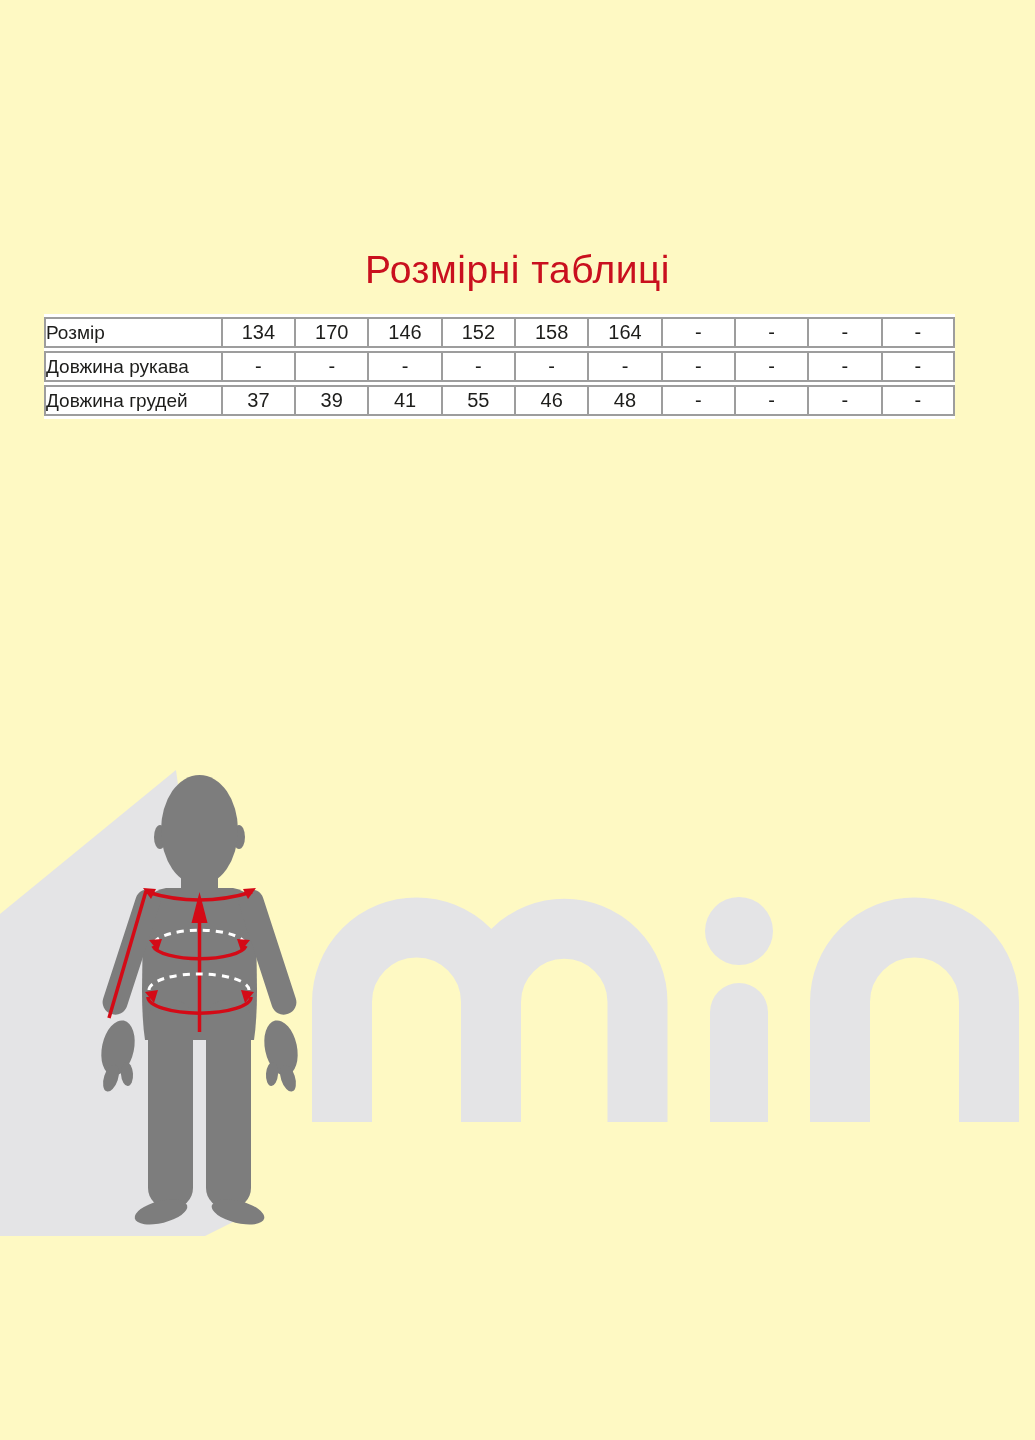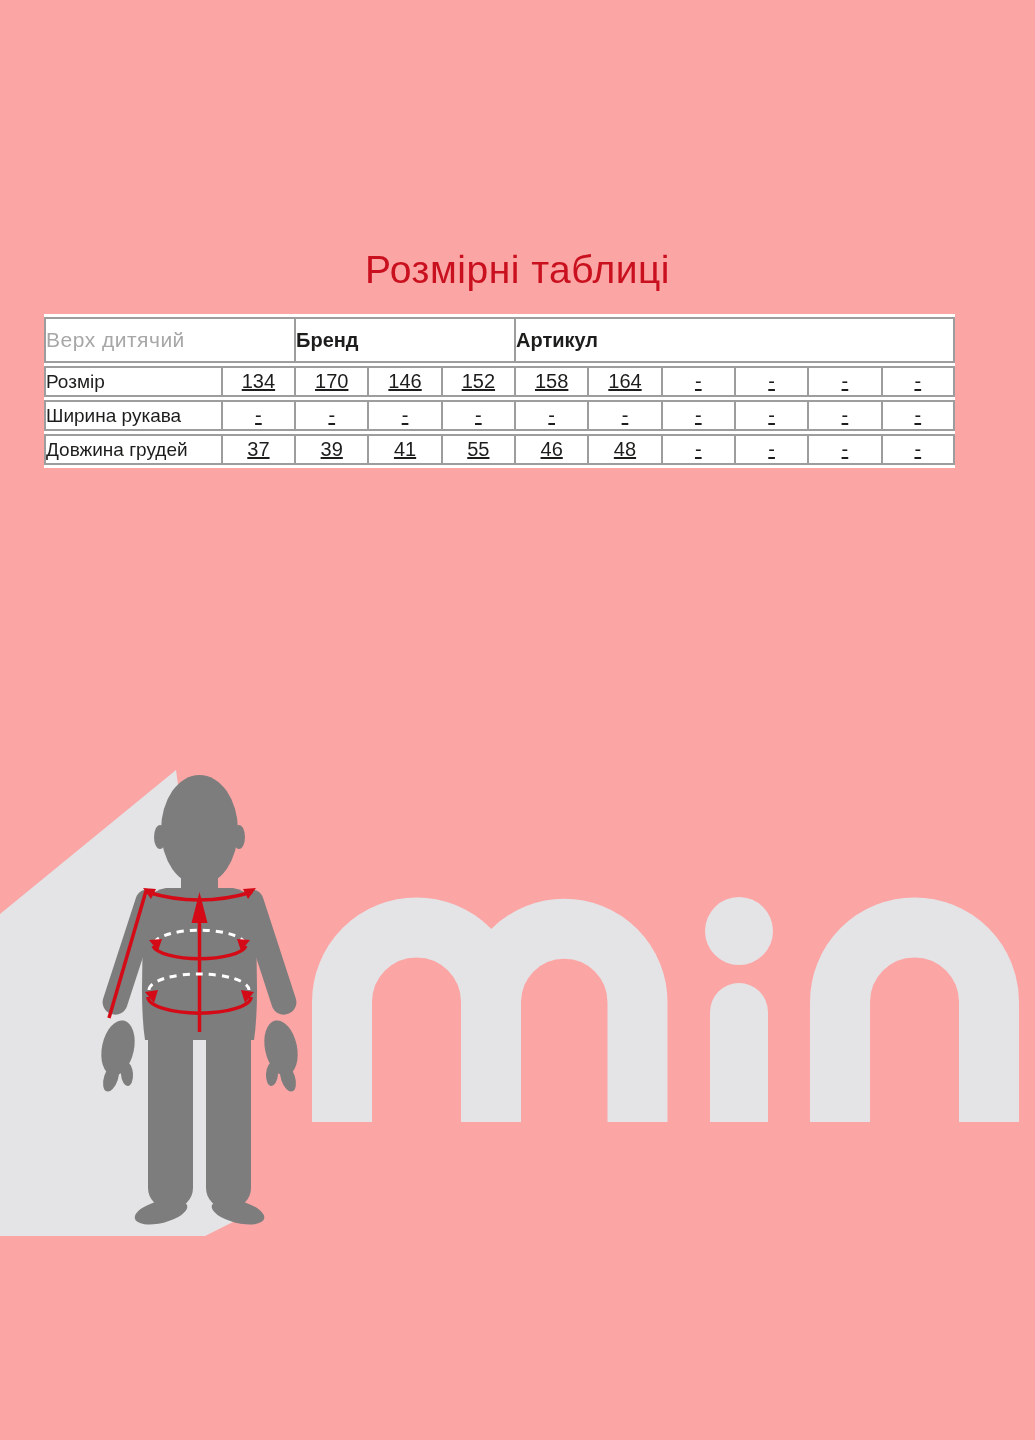--- a/index.html
+++ b/index.html
@@ -7,21 +7,21 @@
     --arrow-red:#d40a16;
     --border-gray:#9d9d9d;
     --muted:#a7a7a7;
     --ink:#1d1d1b;
     --sil:#7d7d7d;
     --lightgray:#e4e4e6;
   }
   *{box-sizing:border-box;}
   html,body{margin:0;padding:0;background:#fff;}
   body{font-family:"Liberation Sans",sans-serif;}
-  .page{position:relative;width:1035px;height:1440px;background:#fca5a5;overflow:hidden;}
+  .page{position:relative;width:1035px;height:1440px;background:#fef9c3;overflow:hidden;}
 
   .title{
     position:absolute;top:248px;left:0;width:100%;
     text-align:center;font-size:39px;letter-spacing:.5px;
     color:var(--title-red);font-weight:400;
   }
 
   table.size{
     position:absolute;left:44px;top:314px;width:911px;
     border-collapse:separate;border-spacing:0 3px;
@@ -34,21 +34,21 @@
     padding:0;vertical-align:middle;color:var(--ink);
     overflow:hidden;white-space:nowrap;
   }
   table.size td:first-child{border-left:2px solid var(--border-gray);}
   table.size td:last-child{border-right:2px solid var(--border-gray);}
   td.hdr{height:46px;padding-left:9px;font-size:20px;}
   td.hdr.strong{font-weight:bold;color:var(--ink);}
   td.hdr.muted{color:var(--muted);font-weight:400;font-size:21px;letter-spacing:.5px;}
   td.lbl{height:31px;padding-left:9px;font-size:19px;margin-top:28px;}
   td.lbl.wrap{font-size:16.5px;line-height:17px;white-space:normal;height:34px;}
-  td.val{height:31px;text-align:center;font-size:20px;text-decoration:underline;}
+  td.val{height:31px;text-align:center;font-size:20px;}
 
   .figure{position:absolute;left:0;top:700px;width:1035px;height:560px;}
   .tri{fill:var(--lightgray);}
   .wm-stroke{fill:none;stroke:var(--lightgray);stroke-width:60;}
   .wm-fill{fill:var(--lightgray);}
   .sil{fill:var(--sil);}
   .red-line{stroke:var(--arrow-red);stroke-width:3.5;fill:none;}
   .red-fill{fill:var(--arrow-red);}
   .dash{stroke:#ffffff;stroke-width:3;fill:none;stroke-dasharray:7 6;}
 </style>
@@ -68,39 +68,34 @@
       <col style="width:73px">
         <col style="width:73px">
         <col style="width:73px">
       <col style="width:73px">
         <col style="width:73px">
         <col style="width:73px">
       <col style="width:73px">
     </colgroup>
     <tbody>
         <tr>
-          <td colspan="2" class="hdr muted">Верх дитячий</td>
-          <td colspan="3" class="hdr strong">Бренд</td>
-          <td colspan="6" class="hdr strong">Артикул</td>
-        </tr>
-        <tr>
           <td class="lbl">Розмір</td>
           <td class="val">134</td>
           <td class="val">170</td>
           <td class="val">146</td>
           <td class="val">152</td>
           <td class="val">158</td>
           <td class="val">164</td>
           <td class="val">-</td>
           <td class="val">-</td>
           <td class="val">-</td>
           <td class="val">-</td>
         </tr>
         <tr>
-          <td class="lbl">Ширина рукава</td>
+          <td class="lbl">Довжина рукава</td>
           <td class="val">-</td>
           <td class="val">-</td>
           <td class="val">-</td>
           <td class="val">-</td>
           <td class="val">-</td>
           <td class="val">-</td>
           <td class="val">-</td>
           <td class="val">-</td>
           <td class="val">-</td>
           <td class="val">-</td>

